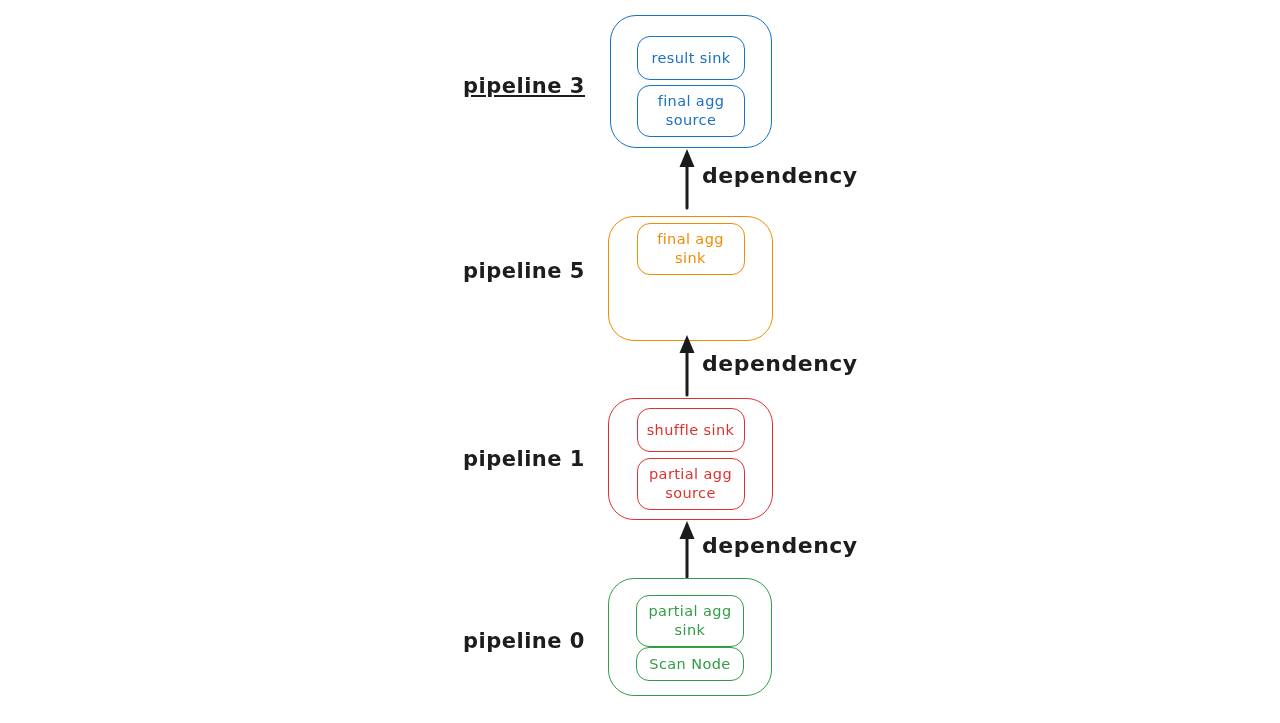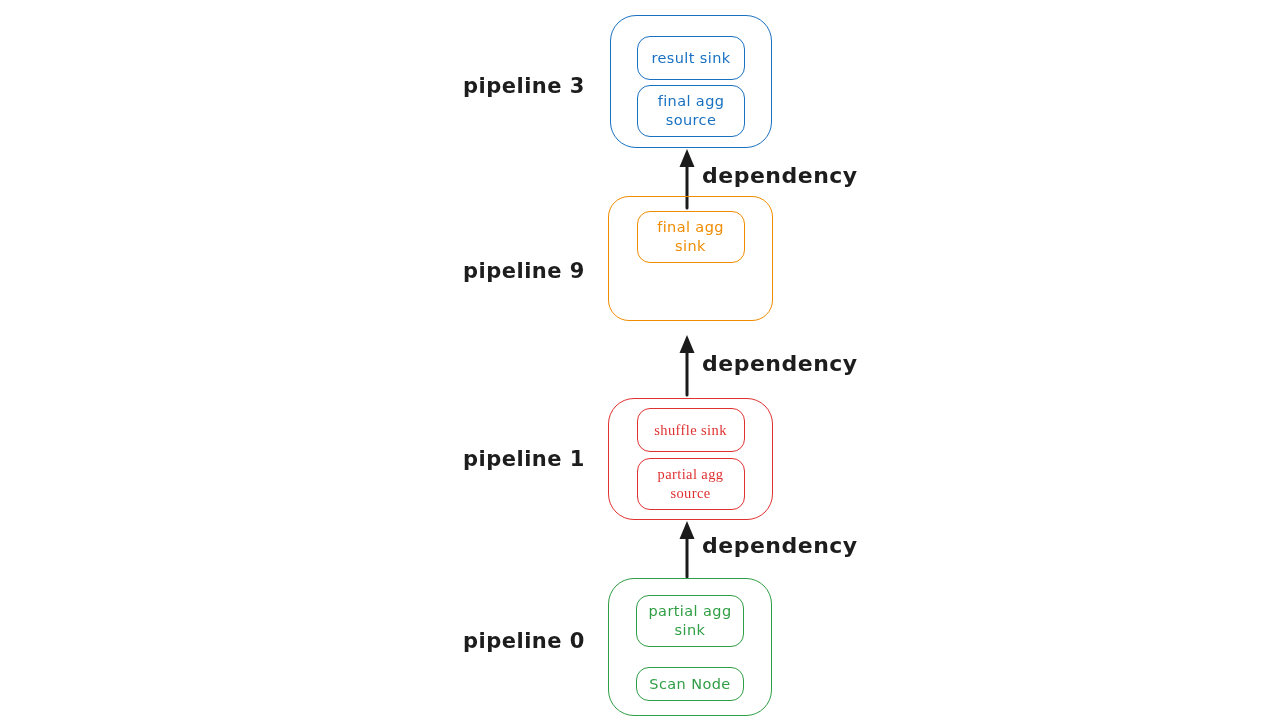--- a/index.html
+++ b/index.html
@@ -36,25 +36,25 @@
     text-align: center;
     font-size: 14.5px; line-height: 19px; letter-spacing: 0.4px;
     color: var(--c, #888);
     padding: 6px 6px;
   }
   .node.tall { min-height: 44px; }
   .node.short { min-height: 34px; }
 
   
   .box-p3 { left: 610px; top: 15px;  width: 162px; height: 133px; padding: 20px 26px 10px; }
-  .box-p2 { left: 608px; top: 196px; width: 165px; height: 125px; padding: 14px 27px 9px; border-radius: 21px; }
-  .box-p1 { left: 608px; top: 398px; width: 165px; height: 122px; padding: 9px 27px 9px; font-family: Liberation Serif, serif; }
-  .box-p0 { left: 608px; top: 578px; width: 164px; height: 138px; padding: 16px 27px 14px; align-items: center; }
+  .box-p2 { left: 608px; top: 216px; width: 165px; height: 125px; padding: 6px 27px 9px; }
+  .box-p1 { left: 608px; top: 398px; width: 165px; height: 122px; padding: 9px 27px 9px; }
+  .box-p0 { left: 608px; top: 578px; width: 164px; height: 118px; padding: 16px 27px 14px; align-items: center; }
 
-  .lbl-p3 { top: 74px; }
+  .lbl-p3 { top: 74px; text-decoration: underline; }
   .lbl-p2 { top: 259px; }
   .lbl-p1 { top: 447px; }
   .lbl-p0 { top: 629px; }
 
   
   .arrow-svg { position: absolute; left: 672px; width: 30px; overflow: visible; }
   .arr-d3 { top: 148px; height: 62px; }
   .arr-d2 { top: 334px; height: 63px; }
   .arr-d1 { top: 520px; height: 59px; }
   .arrow-svg line { stroke: #1b1b1b; stroke-width: 3; stroke-linecap: round; }
@@ -85,21 +85,21 @@
   </div>
 
   <div>
     <svg class="arrow-svg arr-d3" viewBox="0 0 30 62">
       <line x1="15" y1="60" x2="15" y2="14"></line>
       <polygon points="15,1 7.5,19 22.5,19"></polygon>
     </svg>
     <div class="dep-label dlbl-d3">dependency</div>
   </div>
 
-  <div class="pipeline-label lbl-p2">pipeline 9</div>
+  <div class="pipeline-label lbl-p2">pipeline 5</div>
   <div class="pipeline-box box-p2" style="--c: #f08c00;">
     <div class="node tall">
       <span>final agg sink</span>
     </div>
   </div>
 
   <div>
     <svg class="arrow-svg arr-d2" viewBox="0 0 30 63">
       <line x1="15" y1="61" x2="15" y2="14"></line>
       <polygon points="15,1 7.5,19 22.5,19"></polygon>

